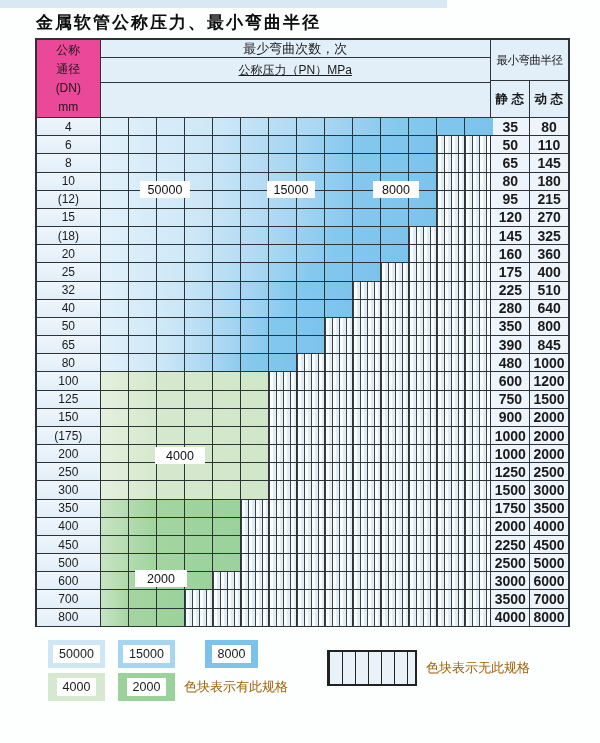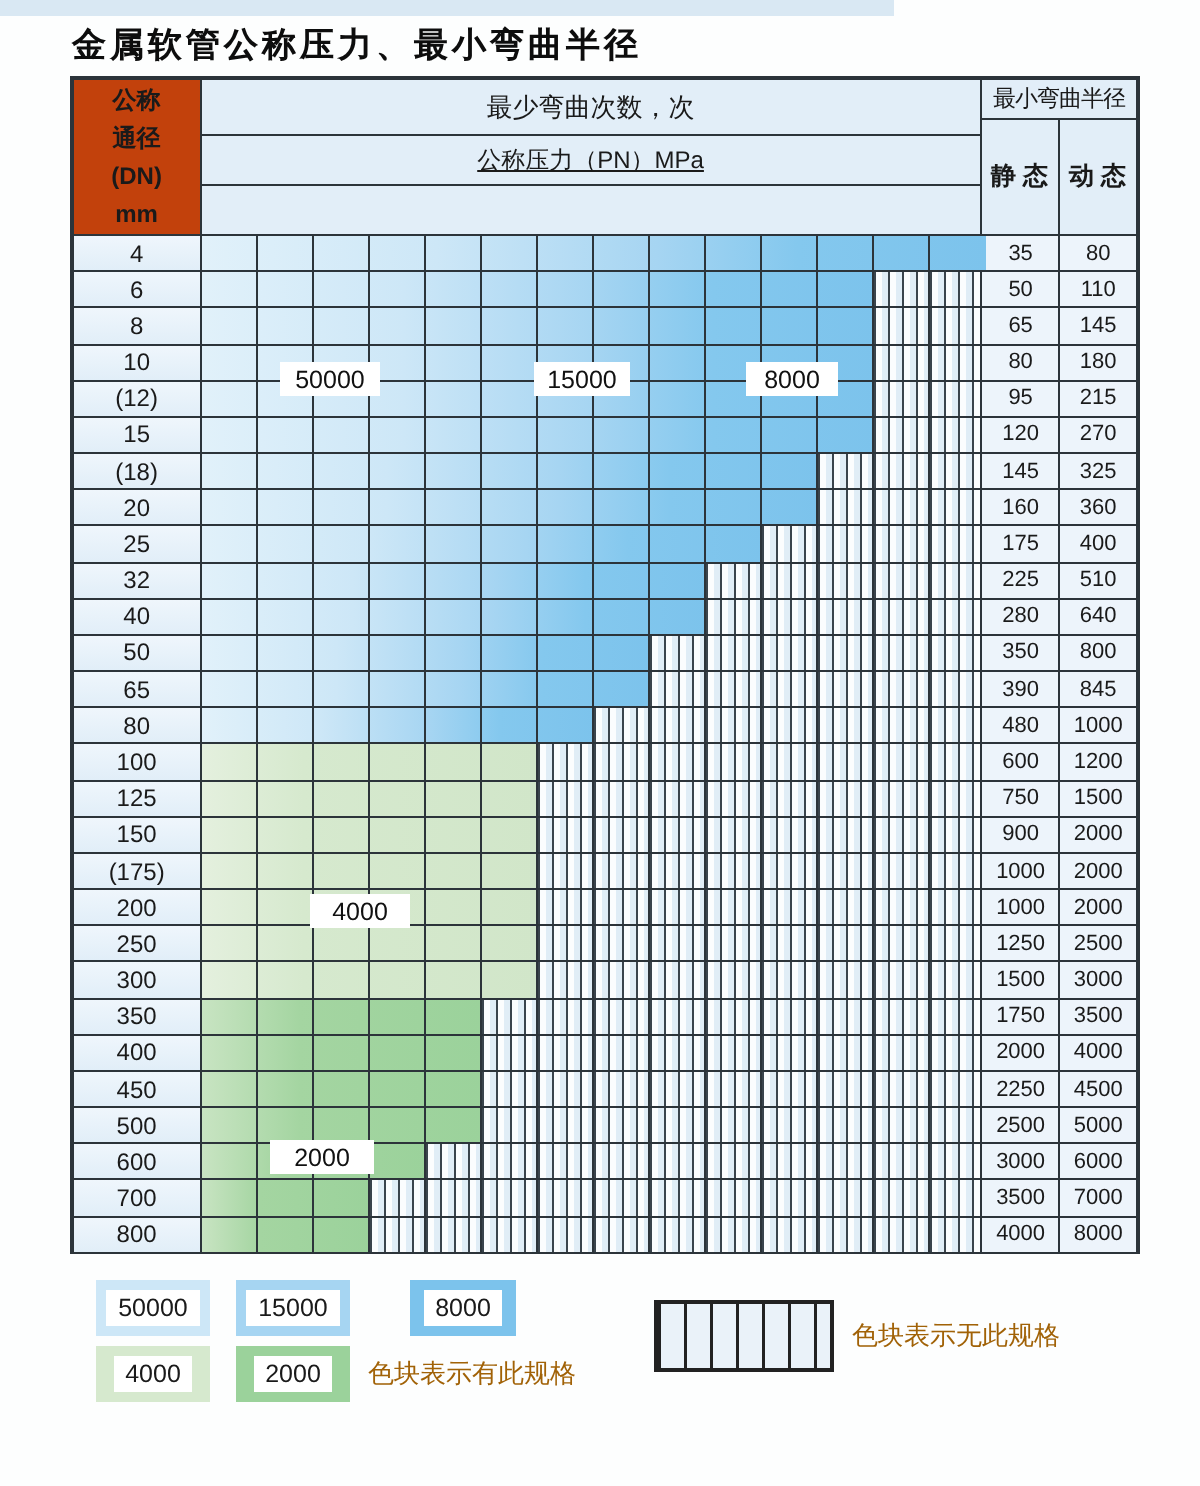--- a/index.html
+++ b/index.html
@@ -19,56 +19,56 @@
     position:absolute;left:36px;top:11px;font-size:17px;font-weight:bold;
     letter-spacing:2px;color:#0d0d0d;
     font-family:Liberation Sans, sans-serif;
   }
   
   .spec-table{
     position:absolute;left:35px;top:38px;width:535px;height:589px;
     border:2px solid var(--line);background:#fff;
   }
   .thead{height:78px;display:flex;border-bottom:1px solid var(--line);background:var(--hdr-bg);}
-  .corner{width:64px;border-right:1px solid var(--line);background:#c2410c;
+  .corner{width:64px;border-right:1px solid var(--line);background:#ec4899;
     display:flex;flex-direction:column;justify-content:center;align-items:center;
-    font-size:12px;line-height:19px;font-weight:bold;}
+    font-size:12px;line-height:19px;}
   .mid{width:392px;display:flex;flex-direction:column;}
-  .bend-times{height:28px;border-bottom:1px solid var(--line);
+  .bend-times{height:18px;border-bottom:1px solid var(--line);
     display:flex;align-items:center;justify-content:center;font-size:13px;}
   .pn-header{height:25px;border-bottom:1px solid var(--line);
     display:flex;align-items:center;justify-content:center;font-size:12px;text-decoration:underline;}
   .pn-cells{flex:1;display:flex;}
   .pn-cell{width:28px;border-right:1px solid var(--line);
     display:flex;align-items:center;justify-content:center;
     font-size:10.5px;letter-spacing:-0.5px;}
   .pn-cell:last-child{border-right:none;}
   .radius-wrap{width:78px;border-left:1px solid var(--line);display:flex;flex-direction:column;}
-  .radius-header{height:20px;border-bottom:1px solid var(--line);
+  .radius-header{height:41px;border-bottom:1px solid var(--line);
     display:flex;align-items:center;justify-content:center;font-size:11.5px;letter-spacing:-0.5px;}
   .sd-headers{flex:1;display:flex;font-weight:bold;}
   .sd-h{width:39px;display:flex;align-items:center;justify-content:center;font-size:12.5px;}
   .sd-h.st{border-right:1px solid var(--line);}
   .tbody{height:508px;display:flex;flex-direction:column;}
   .row{flex:1;display:flex;}
   .row + .row{border-top:1px solid var(--line);}
   .dn-cell{width:64px;border-right:1px solid var(--line);
     background:linear-gradient(180deg,#eff6fc,#e1eef8);
     display:flex;align-items:center;justify-content:center;font-size:12px;}
   .p-strip{width:392px;position:relative;background:#fff;}
   .color-layer{position:absolute;top:0;bottom:0;left:0;}
   .zone-blue{background:linear-gradient(90deg,#e1f1fa 0%,#cde7f7 30%,#a6d5f2 58%,#84c8ee 76%,#7cc3ec 100%);}
   .zone-green1{background:linear-gradient(90deg,#e4f0de 0%,#d6e9ce 30%,#d1e6c9 100%);}
   .zone-green2{background:linear-gradient(90deg,#c8e4c2 0%,#a4d5a1 35%,#9bd29b 100%);}
   .hatch-layer{position:absolute;top:0;bottom:0;right:0;
     background:repeating-linear-gradient(90deg,#3a444c 0px,#3a444c 1px,#fbfdfe 1px,#fbfdfe 4px,#e0edf6 4px,#e0edf6 7px);}
   .gridlines{position:absolute;inset:0;
     background:repeating-linear-gradient(90deg,transparent 0px,transparent 27px,var(--line) 27px,var(--line) 28px);}
   .sd-cell{width:39px;background:var(--pale);
-    display:flex;align-items:center;justify-content:center;font-size:11px;}
+    display:flex;align-items:center;justify-content:center;font-size:14px;font-weight:bold;}
   .sd-cell.st{border-left:1px solid var(--line);}
   .sd-cell.dy{border-left:1px solid var(--line);}
   
   .ov{position:absolute;background:#fff;display:flex;align-items:center;justify-content:center;
     font-size:12.5px;color:#111;z-index:5;}
   .ov-0{left:103px;top:141px;width:50px;height:17px;}
   .ov-1{left:230px;top:141px;width:48px;height:17px;}
   .ov-2{left:336px;top:141px;width:46px;height:17px;}
   .ov-3{left:118px;top:407px;width:50px;height:17px;}
   .ov-4{left:98px;top:530px;width:52px;height:17px;}

